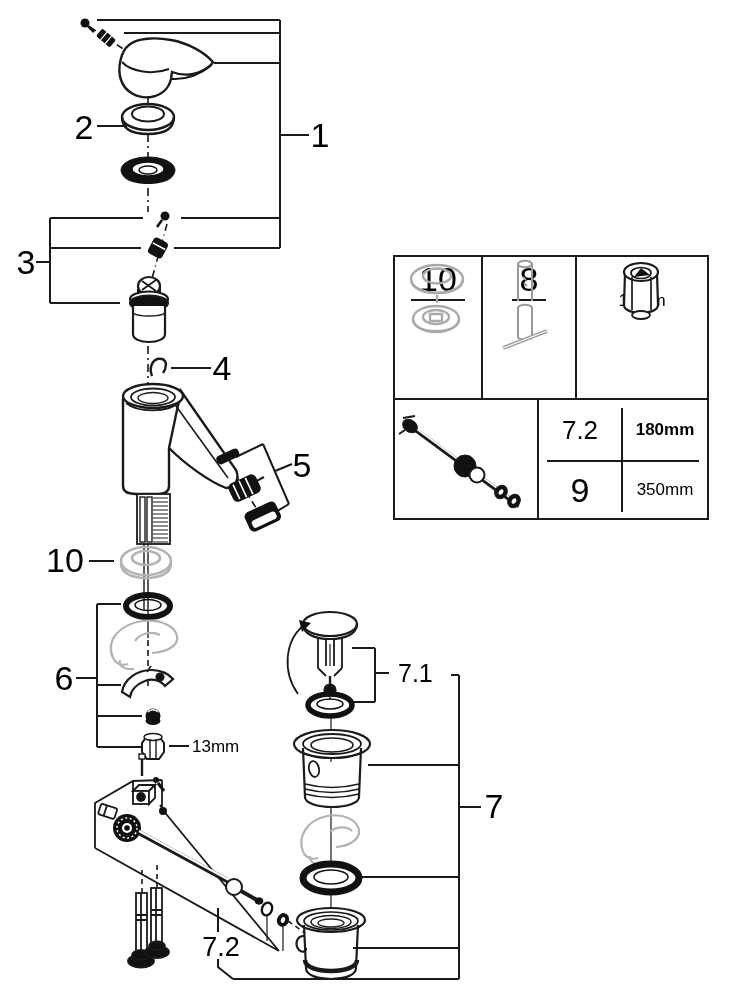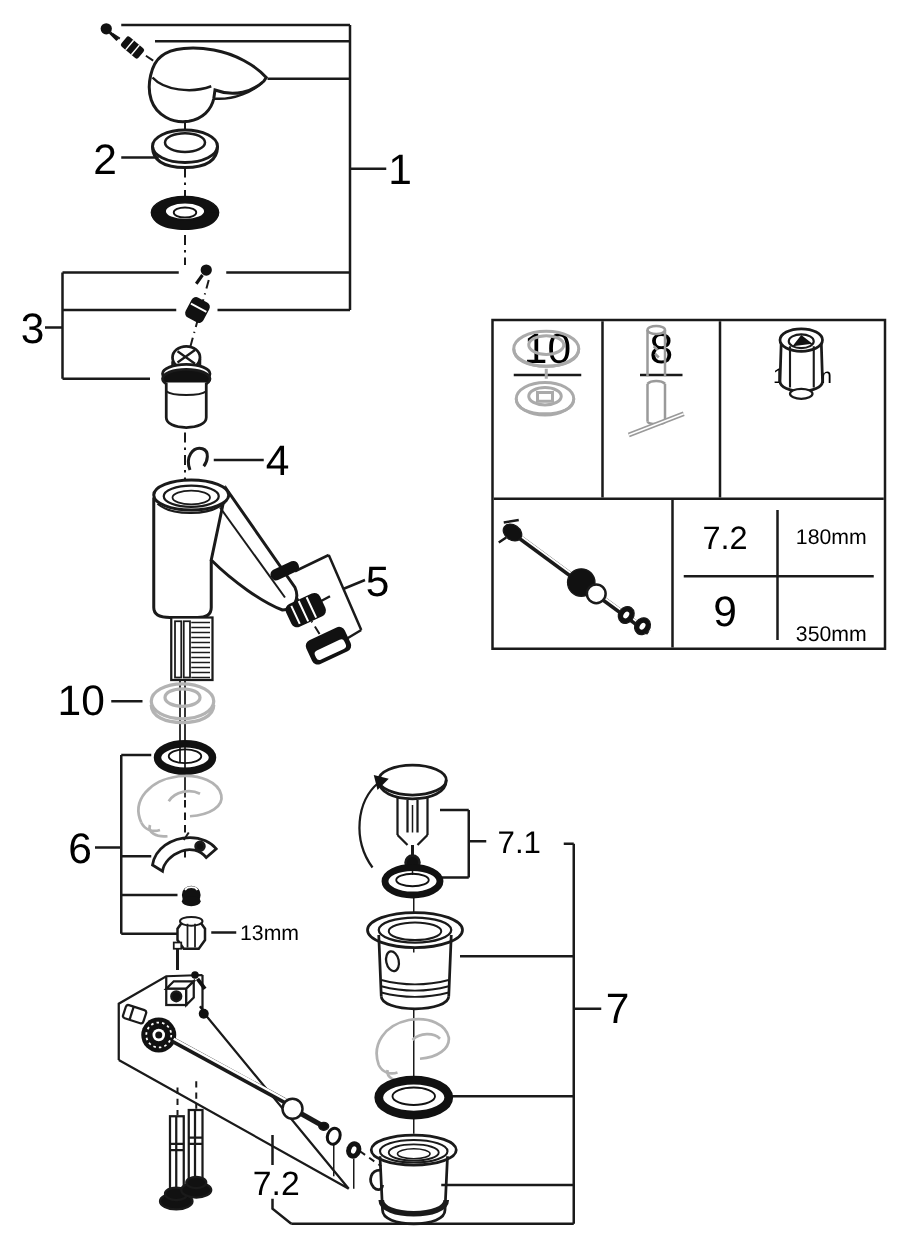--- a/index.html
+++ b/index.html
@@ -367,25 +367,25 @@
       </g>
     </svg>
   </div>
 
   <div class="pt-cell" style="left:144px;top:143px;width:168px;height:118px;">
     <div class="pt-line" style="left:8px;top:60px;width:152px;height:1.5px;"></div>
     <div class="pt-line" style="left:82px;top:8px;width:1.5px;height:104px;"></div>
     <div class="grid-q" style="left:0;top:0;width:82px;height:60px;">
       <span class="grid-ref">7.2</span>
     </div>
-    <div class="grid-q" style="left:84px;top:0;width:84px;height:60px;">
+    <div class="grid-q" style="left:84px;top:0;width:84px;height:60px;font-weight:bold;">
       <span class="pt-dim">180mm</span>
     </div>
     <div class="grid-q" style="left:0;top:62px;width:82px;height:56px;">
       <span class="grid-ref-big">9</span>
     </div>
-    <div class="grid-q" style="left:84px;top:62px;width:84px;height:56px;align-items:flex-end;">
+    <div class="grid-q" style="left:84px;top:62px;width:84px;height:56px;">
       <span class="pt-dim">350mm</span>
     </div>
   </div>
 </div>
 
 </div>
 
 </body></html>

